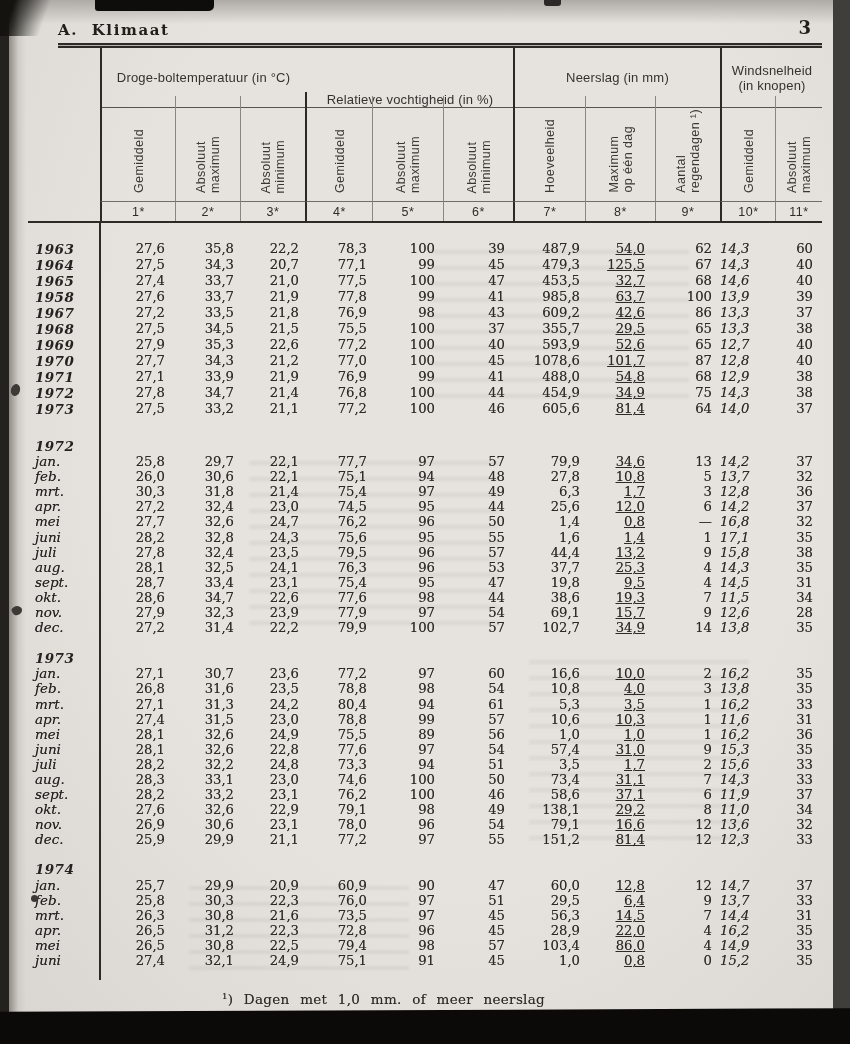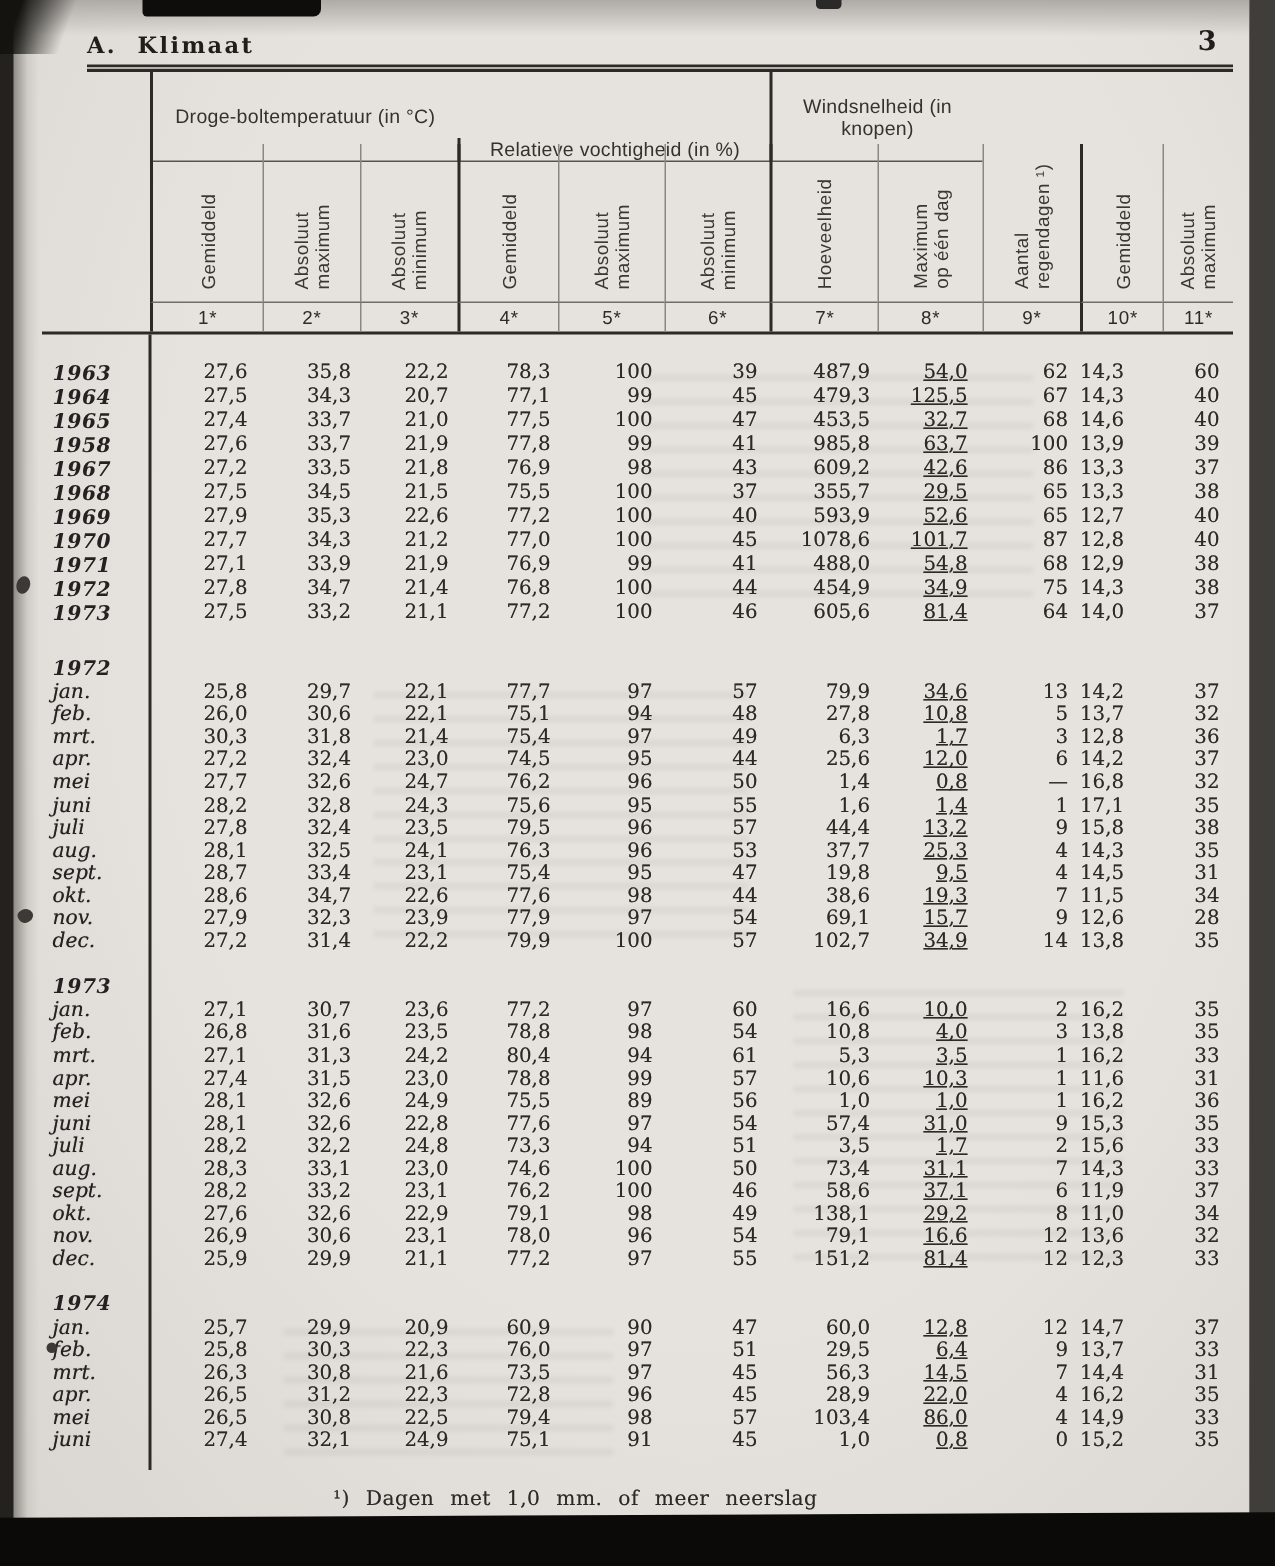--- a/index.html
+++ b/index.html
@@ -82,21 +82,21 @@
   .drow{height:16px;line-height:16px;}
   .sec-m1972 .drow,.sec-m1973 .drow,.sec-m1974 .drow{height:15.1px;line-height:15.1px;}
   .sec-m1972{margin-top:22px;}
   .sec-m1973{margin-top:16px;}
   .sec-m1974{margin-top:15px;}
   .dcell{font-family:"DejaVu Serif",serif;font-size:13.2px;line-height:inherit;
     text-align:right;color:var(--ink);text-shadow:0 0 .4px rgba(43,42,39,.55);}
   .c1{padding-right:10px;}.c2{padding-right:6px;text-align:right;}.c3{padding-right:6px;}
   .c4{padding-right:5px;}.c5{padding-right:8px;}.c6{padding-right:8px;}
   .c7{padding-right:5px;}.c8{padding-right:10px;text-decoration:underline;}.c9{padding-right:8px;}
-  .c10{padding-right:26px;}.c11{padding-right:9px;}
+  .c10{padding-right:26px;font-style:italic;}.c11{padding-right:9px;}
   .rl{font-family:"DejaVu Serif",serif;font-style:italic;font-size:13.5px;line-height:inherit;
     padding-left:7px;color:#232220;white-space:nowrap;}
   .yr,.heading-label{font-weight:bold;letter-spacing:.4px;}
   .mo{text-shadow:0 0 .5px rgba(35,34,32,.6);}
 
   .footnote{position:absolute;left:213px;top:991px;z-index:2;
     font:13.5px "DejaVu Serif",serif;color:var(--ink);word-spacing:6px;letter-spacing:.3px;
     text-shadow:0 0 .4px rgba(43,42,39,.5);}
 </style>
 </head>
@@ -105,20 +105,21 @@
 <div class="page">
   <div class="section-label">A.  Klimaat</div>
   <div class="page-number">3</div>
 
   <div class="tbl">
     <div class="rule-double"></div>
     <div class="grid group-row" id="group-row">
         <div class="stub"></div>
         <div class="gcell" style="grid-column: span 3;">Droge-boltemperatuur (in °C)</div>
         <div class="gcell" style="grid-column: span 3; margin-top: 44px;">Relatieve vochtigheid (in %)</div>
+        <div class="gcell" style="grid-column: span 3;">Neerslag (in mm)</div>
         <div class="gcell" style="grid-column: span 2;">Windsnelheid (in knopen)</div>
       </div>
     <div class="grid sub-row" id="sub-row">
         <div class="stub"></div>
         <div class="scell hv">
           <div class="rot">
             <div>Gemiddeld</div>
           </div>
         </div>
         <div class="scell tn">

